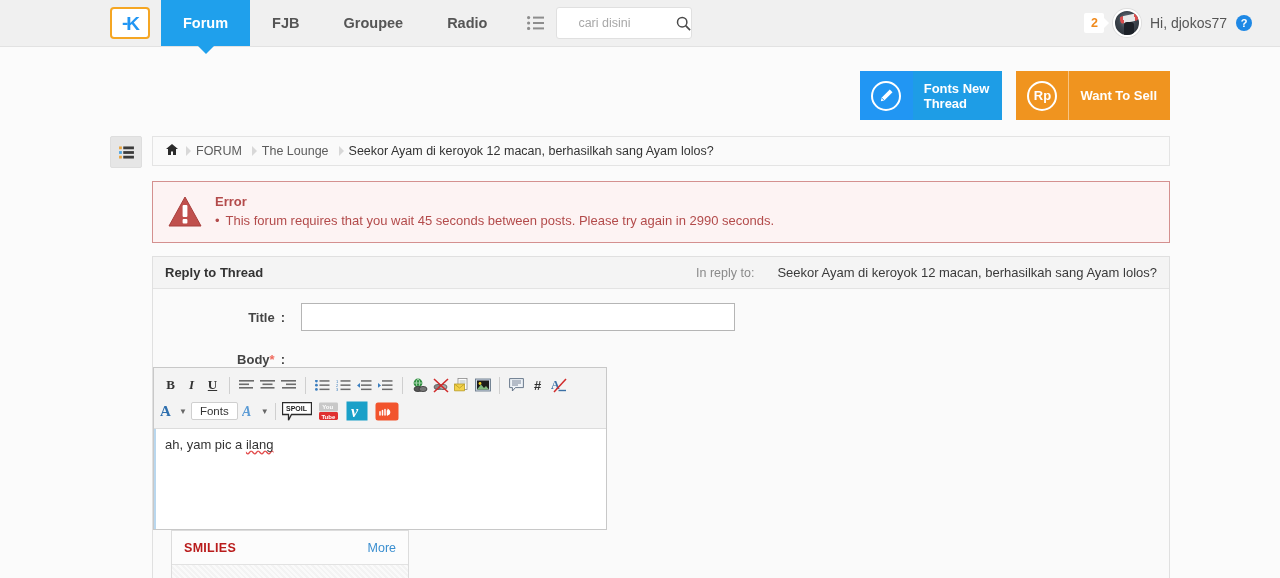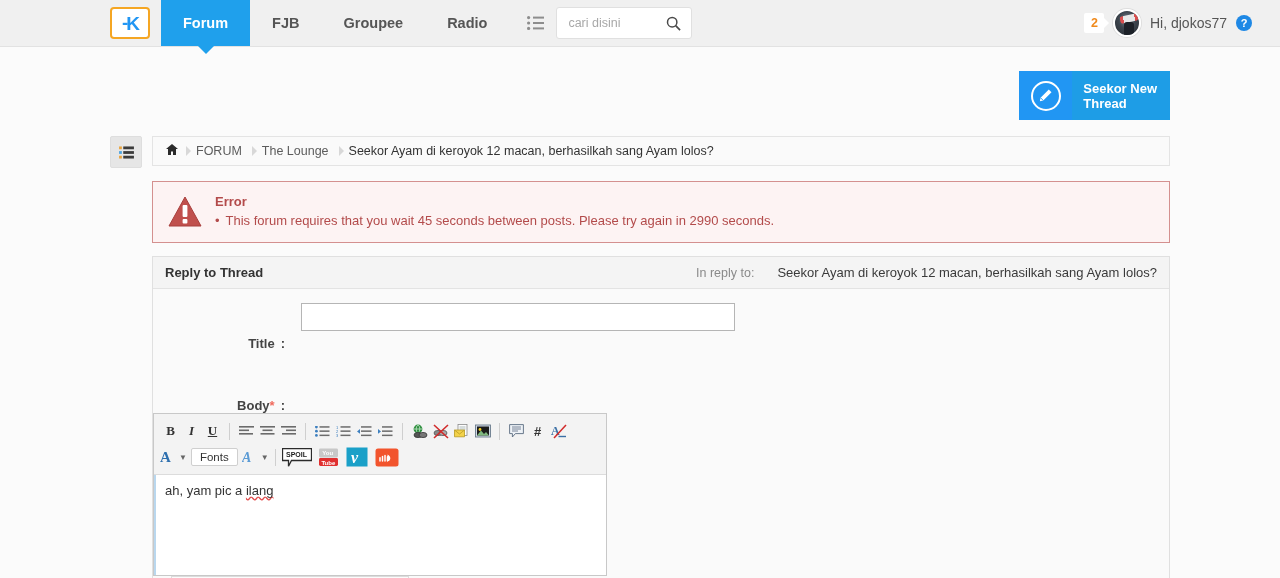--- a/index.html
+++ b/index.html
@@ -74,21 +74,21 @@
     cursor: pointer;
   }
   .search-wrap {
     display: flex; align-items: center;
     align-self: center;
     background: #fff;
     border: 1px solid #e0e0e0;
     border-radius: 3px;
     height: 32px;
     width: 136px;
-    padding: 0 9px;
+    padding: 0 19px;
     margin-left: 0px;
   }
   .search-wrap input {
     border: none; outline: none;
     font-size: 12.5px;
     font-family: "Liberation Sans", sans-serif;
     color: #999;
     width: 100px;
     background: transparent;
   }
@@ -261,21 +261,20 @@
   .form-row { display: flex; align-items: flex-start; padding: 14px 0 0 0; }
   .form-label {
     width: 148px;
     text-align: right;
     padding-right: 16px;
     font-weight: bold;
     font-size: 13px;
     color: #444;
     flex: 0 0 auto;
     padding-top: 7px;
-    margin-top: 26px;
   }
   .form-label .req { color: #f06a5d; font-weight: bold; }
   .form-label .colon { font-weight: bold; color: #444; margin-left: 6px;}
   .title-input {
     width: 434px; height: 28px;
     border: 1px solid #b5b5b5;
     background: #fff;
     outline: none;
     font-family: "Liberation Sans", sans-serif;
     font-size: 13px;
@@ -428,26 +427,32 @@
     <div class="ic">
       <span class="circ-ic">
         <svg width="15" height="15" viewBox="0 0 16 16" aria-hidden="true">
           <path d="M11.5 1.6 L14.4 4.5 L5.6 13.3 L2 14 L2.7 10.4 Z" fill="#fff"></path>
           <line x1="2.7" y1="10.4" x2="5.6" y2="13.3" stroke="#2196f3" stroke-width="1"></line>
         </svg>
       </span>
     </div>
     <div class="lbl">
       <span>
-        <span>Seekor New</span><br>
+        <span>Fonts New</span><br>
         <span>Thread</span>
       </span>
     </div>
   </div>
 
+  <div class="action-btn btn-orange">
+    <div class="ic">
+      <span class="circ-ic">Rp</span>
+    </div>
+    <div class="lbl">Want To Sell</div>
+  </div>
 </div>
 
 <div class="content">
 
   <div class="crumb-row">
     <div class="side-toggle">
       <svg width="15" height="13" viewBox="0 0 16 14" aria-hidden="true">
         <rect x="0" y="0.5" width="3" height="3" fill="#e8a33d"></rect>
           <rect x="4.5" y="0.5" width="11.5" height="3" fill="#3b3b3b"></rect>
         <rect x="0" y="5.5" width="3" height="3" fill="#4aa3df"></rect>

